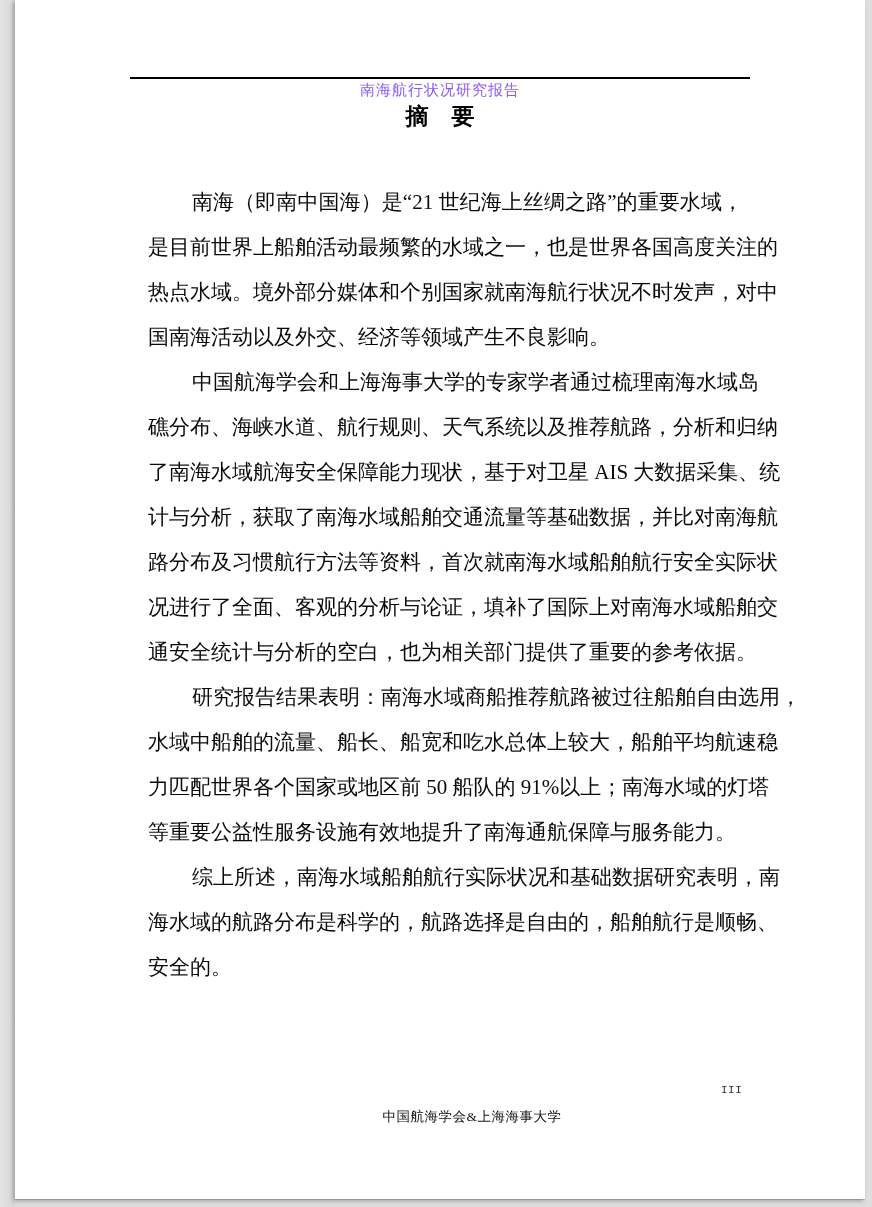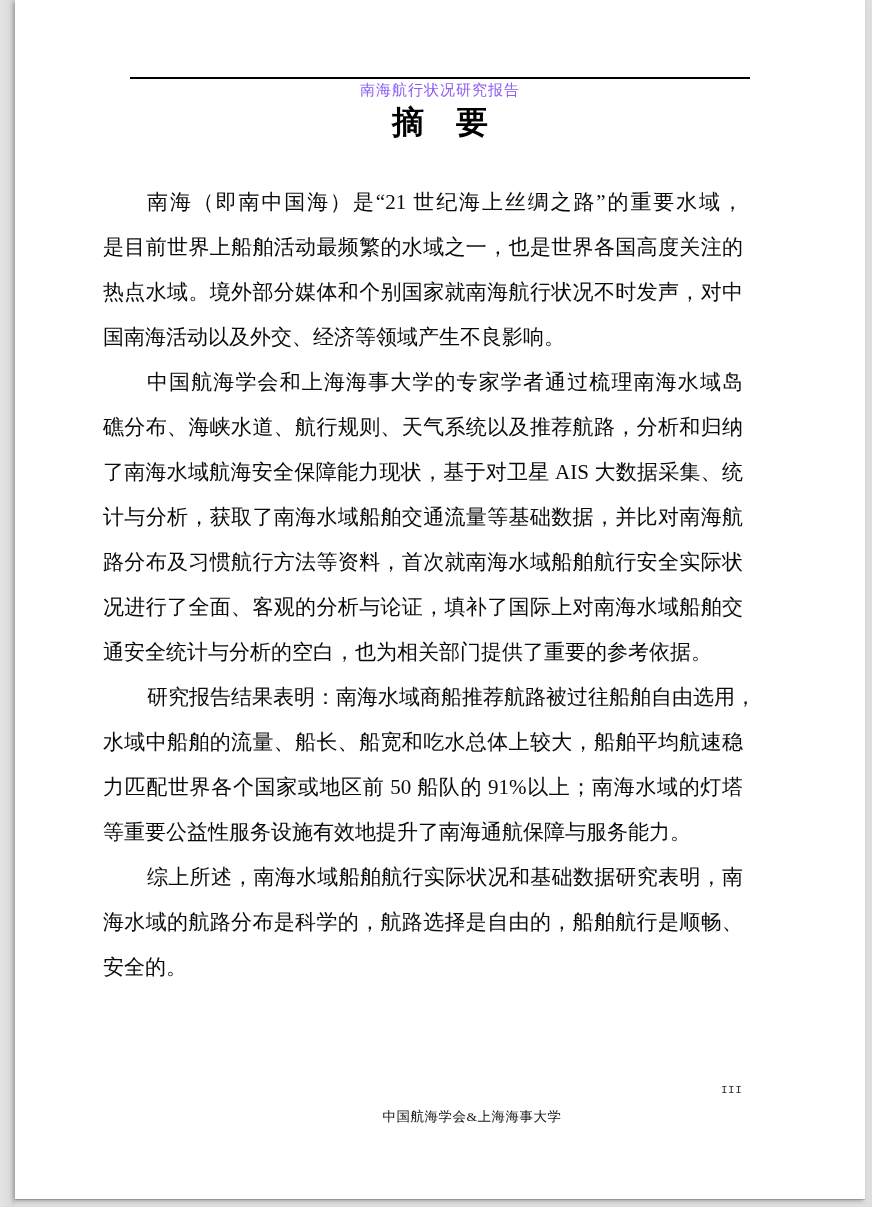--- a/index.html
+++ b/index.html
@@ -32,38 +32,39 @@
     position: absolute;
     top: 77px; left: 115px;
     width: 620px; height: 2px;
     background: #000;
   }
   .doc-title {
     position: absolute;
     top: 101px; left: 0;
     width: 100%;
     text-align: center;
-    font-size: 32px;
+    font-size: 23px;
     font-weight: bold;
     font-family: "Liberation Sans", "DejaVu Sans", sans-serif;
     color: #000;
   }
   .abstract-body {
     position: absolute;
     top: 180px; left: 88px;
     width: 640px;
   }
   .line {
     height: 45px;
     line-height: 45px;
     font-size: 21px;
     white-space: nowrap;
     text-align: justify;
     text-align-last: justify;
     color: #0a0a0a;
+    margin-left: 45px;
   }
   .line.indent { text-indent: 44px; }
   .line.last { text-align-last: left; }
   .page-number {
     position: absolute;
     top: 1084px; left: 706px;
     font-size: 11px;
     font-family: Liberation Mono, monospace;
     color: #2b2b3d;
     letter-spacing: 0.5px;

